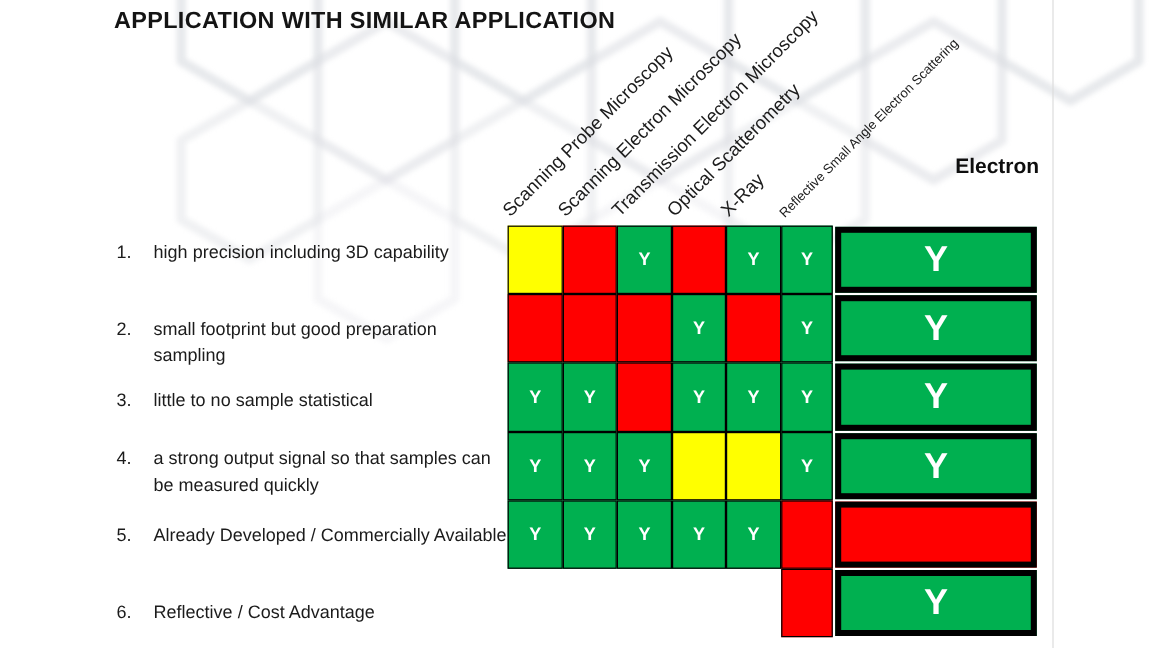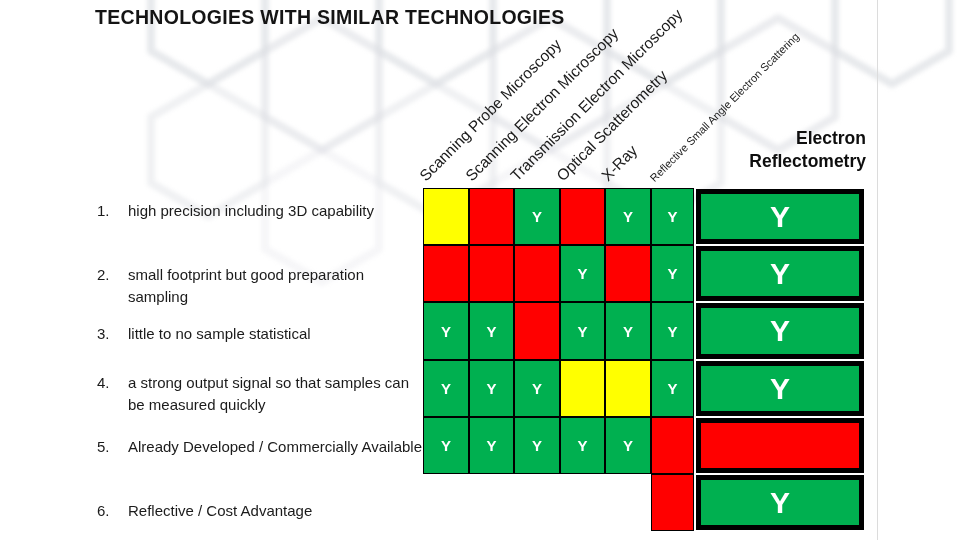--- a/index.html
+++ b/index.html
@@ -44,21 +44,21 @@
       <polygon opacity=".4" points="150,96 207,129 207,195 150,228 93,195 93,129"></polygon>
       <polygon opacity=".4" points="378,96 435,129 435,195 378,228 321,195 321,129"></polygon>
       <polygon opacity=".4" points="606,96 663,129 663,195 606,228 549,195 549,129"></polygon>
       <polygon opacity=".25" points="264,162 321,195 321,261 264,294 207,261 207,195"></polygon>
       <polygon opacity=".25" points="492,162 549,195 549,261 492,294 435,261 435,195"></polygon>
     </g>
   </svg>
 
   <div class="slide-edge"></div>
 
-  <h1 class="title">TECHNOLOGIES WITH SIMILAR TECHNOLOGIES</h1>
+  <h1 class="title">APPLICATION WITH SIMILAR APPLICATION</h1>
 
   <div id="criteria">
       <div class="crit" style="top: 200px;">
         <span class="num">1.</span>
         <span class="txt">high precision including 3D capability</span>
       </div>
       <div class="crit" style="top: 264px;">
         <span class="num">2.</span>
         <span class="txt">small footprint but good preparation sampling</span>
       </div>
@@ -84,21 +84,20 @@
       <div class="colhead normal" style="left: 428px; top: 167px;">Scanning Probe Microscopy</div>
       <div class="colhead normal" style="left: 474px; top: 167px;">Scanning Electron Microscopy</div>
       <div class="colhead normal" style="left: 519px; top: 167px;">Transmission Electron Microscopy</div>
       <div class="colhead normal" style="left: 565px; top: 167px;">Optical Scatterometry</div>
       <div class="colhead normal" style="left: 610px; top: 167px;">X-Ray</div>
       <div class="colhead small" style="left: 656px; top: 172px;">Reflective Small Angle Electron Scattering</div>
     </div>
 
   <div class="er-header">
     <div>Electron</div>
-    <div>Reflectometry</div>
   </div>
 
   <div id="grid">
       <div class="cell yellow" style="left: 423px; top: 188px; width: 46px; height: 57px;"></div>
       <div class="cell red" style="left: 469px; top: 188px; width: 45px; height: 57px;"></div>
       <div class="cell green" style="left: 514px; top: 188px; width: 46px; height: 57px;">Y</div>
       <div class="cell red" style="left: 560px; top: 188px; width: 45px; height: 57px;"></div>
       <div class="cell green" style="left: 605px; top: 188px; width: 46px; height: 57px;">Y</div>
       <div class="cell green" style="left: 651px; top: 188px; width: 43px; height: 57px;">Y</div>
       <div class="er-cell green" style="top: 189px; height: 55px;">Y</div>

